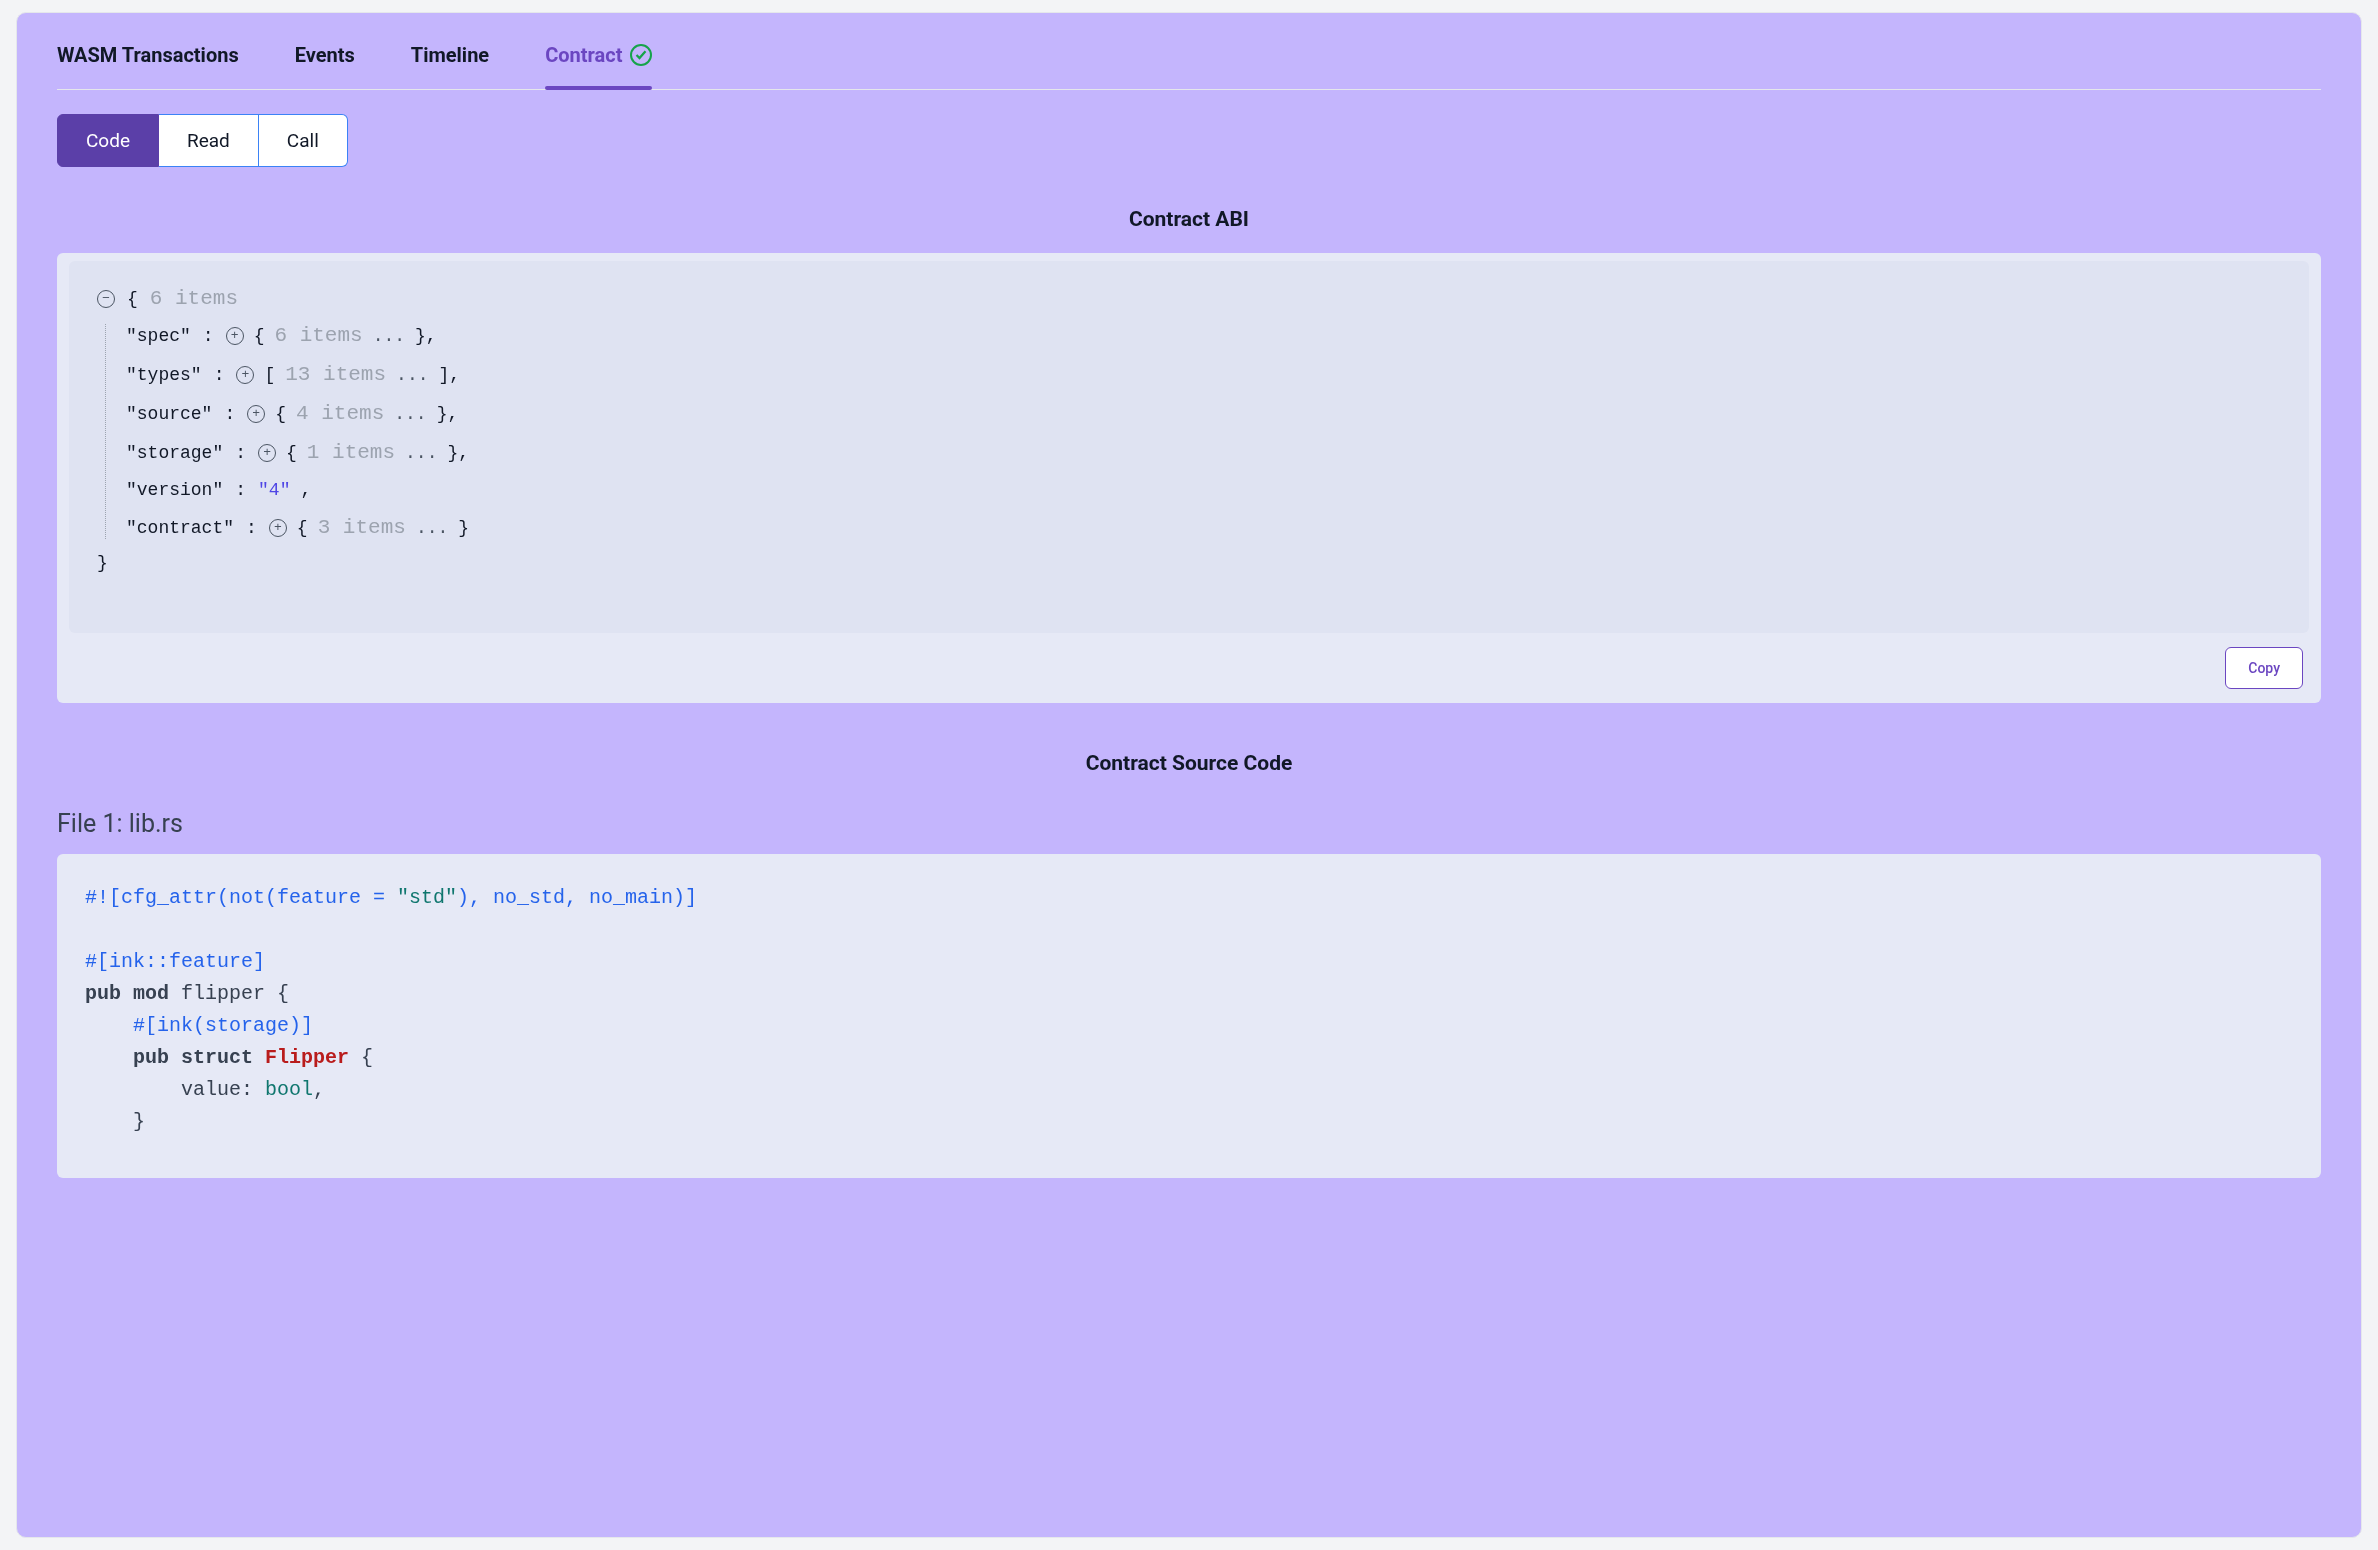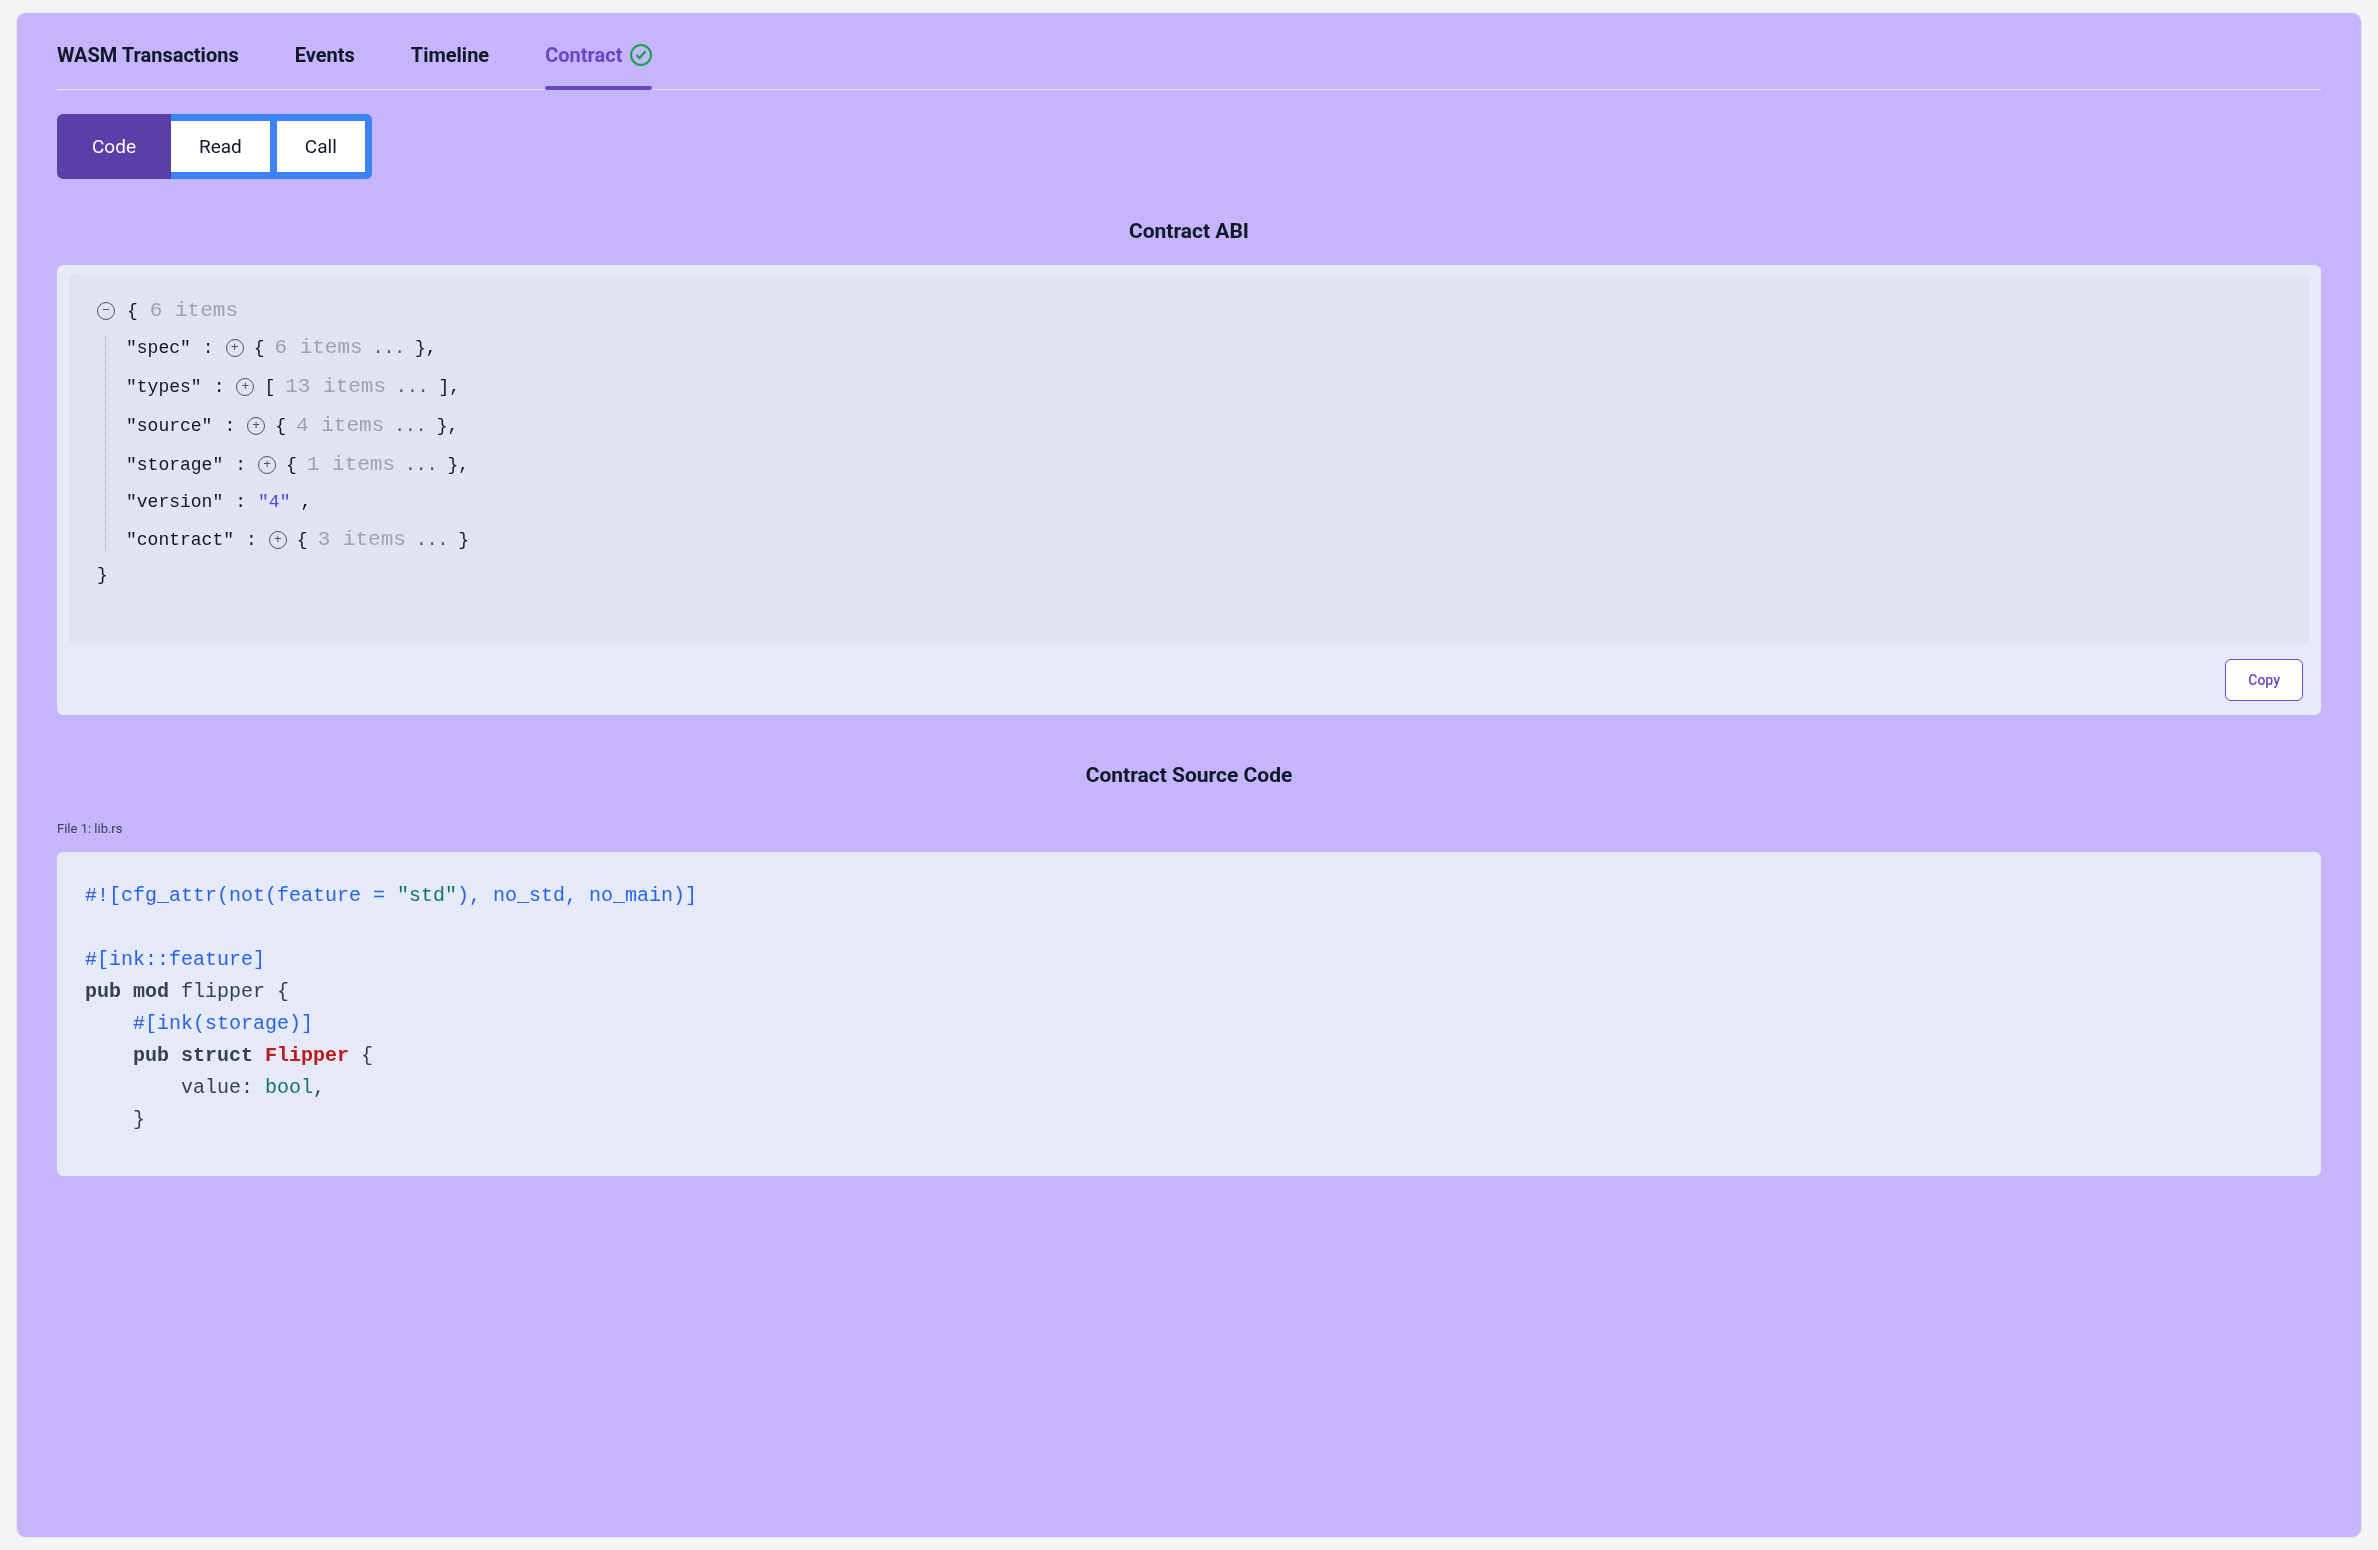--- a/index.html
+++ b/index.html
@@ -57,21 +57,21 @@
 
   .check-icon{
     display:inline-flex;width:22px;height:22px;border:2px solid var(--green);
     border-radius:50%;align-items:center;justify-content:center;
   }
   .check-icon svg{width:12px;height:12px;stroke:var(--green);stroke-width:3;fill:none;}
 
   
   .subtabs{display:flex;margin:24px 0 40px 0;}
   .subtab{
-    font-size:19px;border:7px solid #3b82f6;background:#fff;color:var(--text);
+    font-size:19px;border:1px solid #3b82f6;background:#fff;color:var(--text);
     padding:14px 28px;cursor:pointer;font-family:inherit;
   }
   .subtab+.subtab{border-left:none;text-align:right;}
   .subtab:first-child{border-radius:6px 0 0 6px;}
   .subtab:last-child{border-radius:0 6px 6px 0;}
   .subtab.active{background:var(--purple-dk);color:#fff;border-color:var(--purple-dk);}
 
   h2.section{font-size:21px;font-weight:700;margin:0 0 22px 0;text-align:center;}
 
   
@@ -105,21 +105,21 @@
   .str{color:var(--link);}
   .close-brace{margin-top:14px;margin-left:0;}
 
   .copy-row{display:flex;justify-content:flex-end;margin-top:14px;padding-right:6px;}
   .copy-btn{
     border:1.5px solid var(--purple);color:var(--purple);background:#fff;
     font-size:14px;padding:12px 22px;border-radius:6px;cursor:pointer;font-family:inherit;font-weight:500;
   }
 
   
-  .src-label{font-size:13px;margin:34px 0 16px 0;color:#374151;}
+  .src-label{font-size:25px;margin:34px 0 16px 0;color:#374151;}
   .code-block{
     background:var(--panel);
     border-radius:6px;
     padding:28px 28px 40px 28px;
     font-family:ui-monospace,Menlo,Consolas,"Courier New",monospace;
     font-size:20px;
     line-height:1.6;
     color:#374151;
     white-space:pre;
     overflow:hidden;

